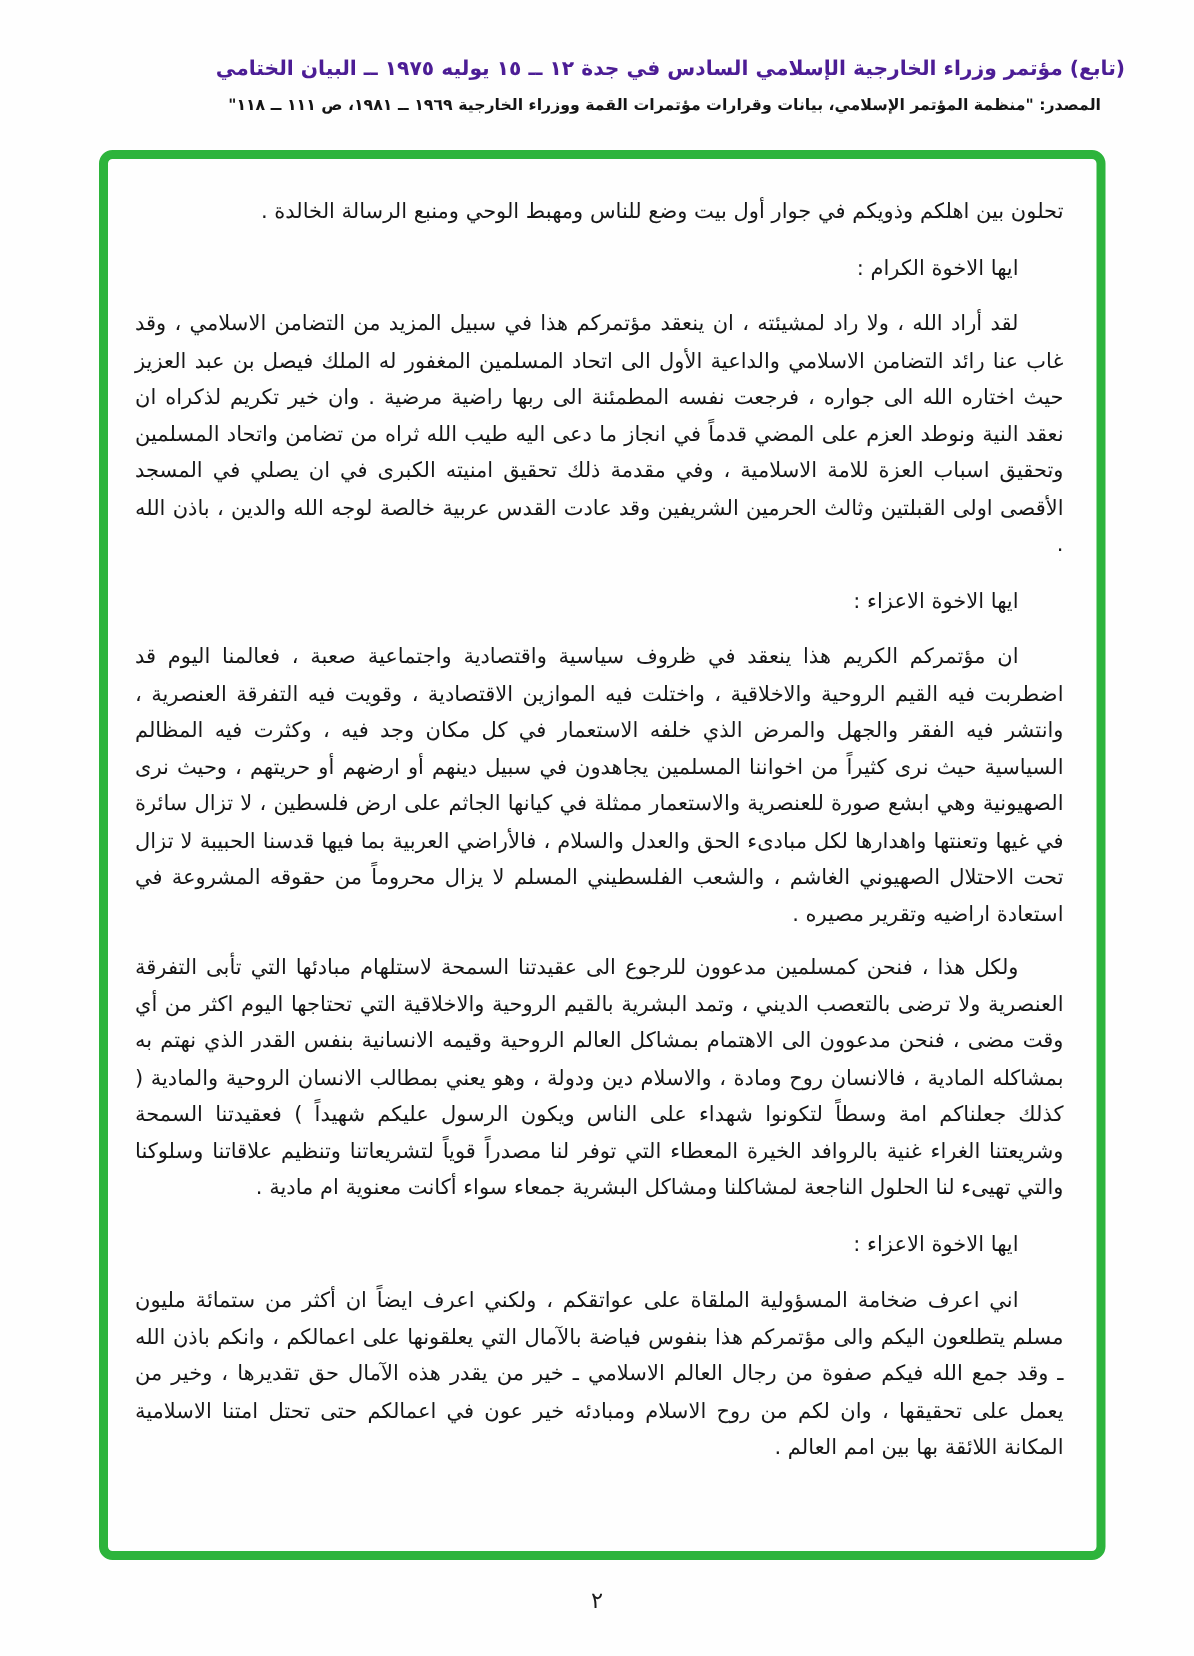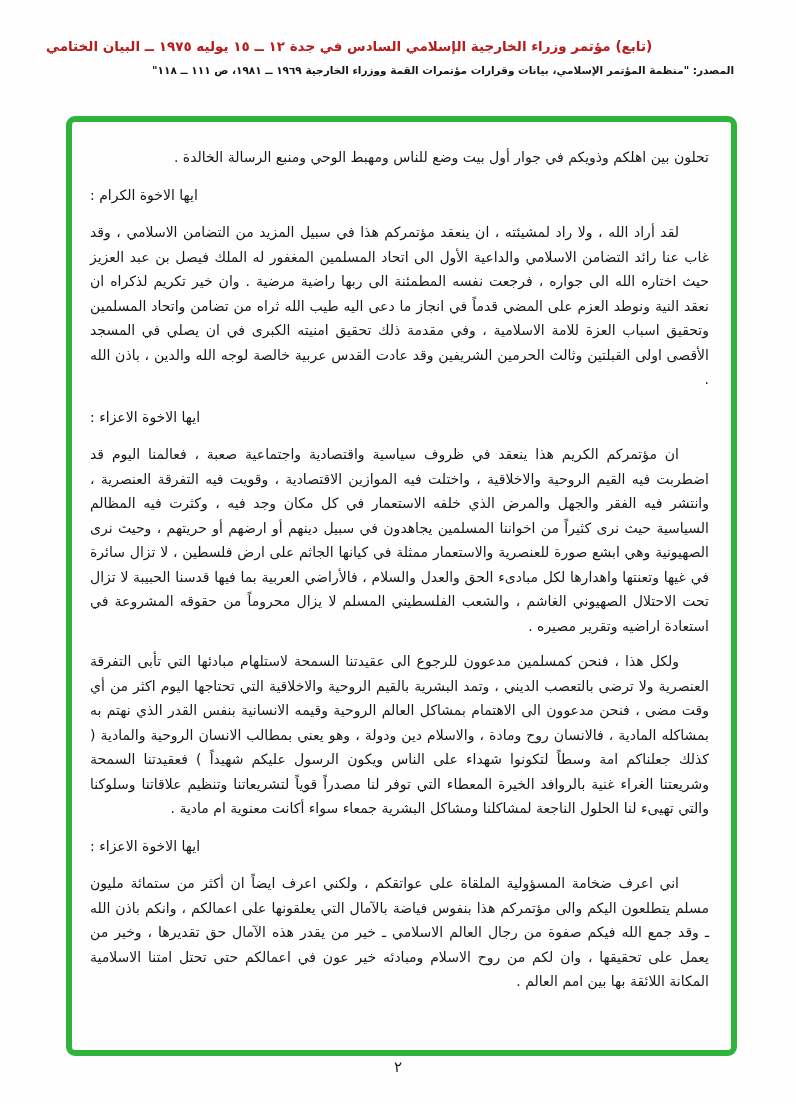--- a/index.html
+++ b/index.html
@@ -21,42 +21,42 @@
   
   .hdr {
     position: absolute;
     top: 36px;
     left: 0;
     width: 796px;
     direction: rtl;
   }
   .hdr-title {
     direction: rtl;
-    text-align: left;
+    text-align: right;
     font-size: 13.5px;
     font-weight: bold;
     letter-spacing: 0.2px;
     margin: 0 46px;
     line-height: 20px;
-    color: #b91c1c;
+    color: #4c1d95;
   }
   .hdr-source {
     direction: rtl;
     text-align: right;
     font-size: 10.5px;
     font-weight: bold;
     margin: 7px 62px 0 40px;
     line-height: 14px;
     color: #151515;
   }
   
   .doc {
     position: absolute;
     left: 66px;
-    top: 116px;
+    top: 100px;
     width: 671px;
     height: 940px;
     box-sizing: border-box;
     border: 6px solid #2db43c;
     border-radius: 9px;
     padding: 12px 22px 8px 18px;
     direction: rtl;
     overflow: hidden;
     background: #fefefe;
   }
@@ -65,21 +65,21 @@
     text-align: justify;
     text-indent: 30px;
     font-size: 14px;
     line-height: 24.5px;
     margin: 11px 0;
     color: #171717;
   }
   .para.no-indent { text-indent: 0; }
   .heading {
     direction: rtl;
-    text-align: left;
+    text-align: right;
     text-indent: 30px;
     font-size: 14px;
     line-height: 24.5px;
     margin: 13px 0;
     color: #171717;
   }
   
   .pagenum {
     position: absolute;
     left: 0;

